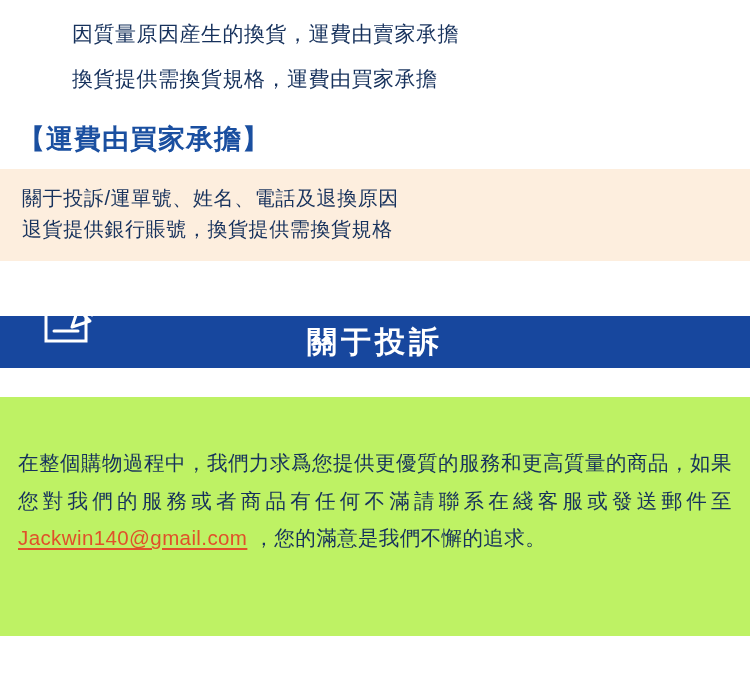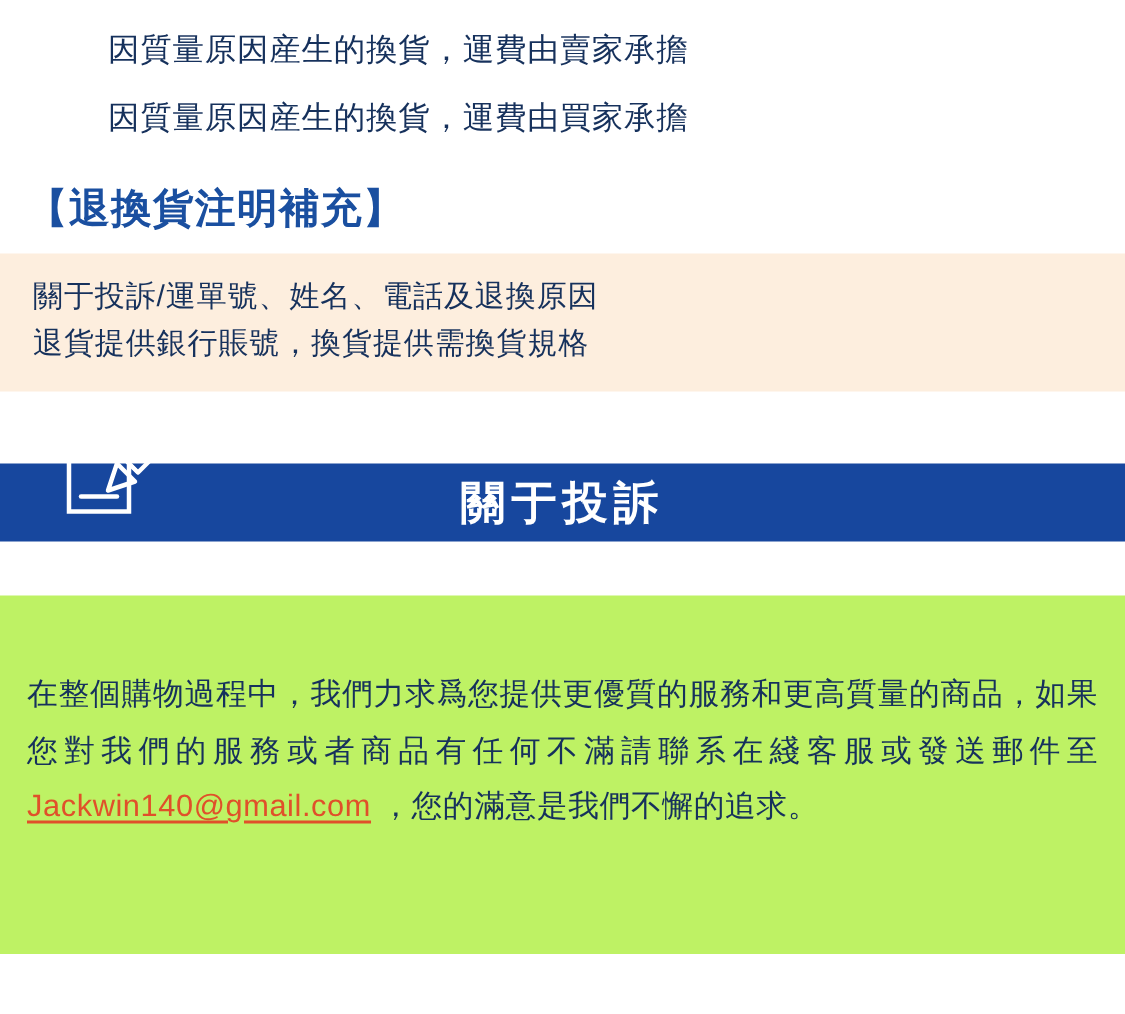--- a/index.html
+++ b/index.html
@@ -62,21 +62,21 @@
 
   
   .banner-wrap {
     position: relative;
     margin-top: 48px;
     height: 62px;
   }
   .banner {
     position: absolute;
     left: 0;
-    top: 0;
+    top: 7px;
     width: 750px;
     height: 52px;
     background: #17479e;
     display: flex;
     align-items: center;
     justify-content: center;
   }
   .banner-title {
     color: #ffffff;
     font-size: 30px;
@@ -111,24 +111,24 @@
     text-underline-offset: 3px;
   }
 </style>
 </head>
 <body>
 
 <div class="page">
 
   <div class="policy-lines">
     <div class="policy-line">因質量原因産生的換貨，運費由賣家承擔</div>
-    <div class="policy-line">因質量原因産生的換貨，運費由買家承擔</div>
+    <div class="policy-line">換貨提供需換貨規格，運費由買家承擔</div>
   </div>
 
-  <div class="bracket-heading">【退換貨注明補充】</div>
+  <div class="bracket-heading">【運費由買家承擔】</div>
 
   <div class="note-block">
     <div class="note-line">關于投訴/運單號、姓名、電話及退換原因</div>
     <div class="note-line">退貨提供銀行賬號，換貨提供需換貨規格</div>
   </div>
 
   <div class="banner-wrap">
     <div class="banner">
       <span class="banner-title">關于投訴</span>
     </div>

